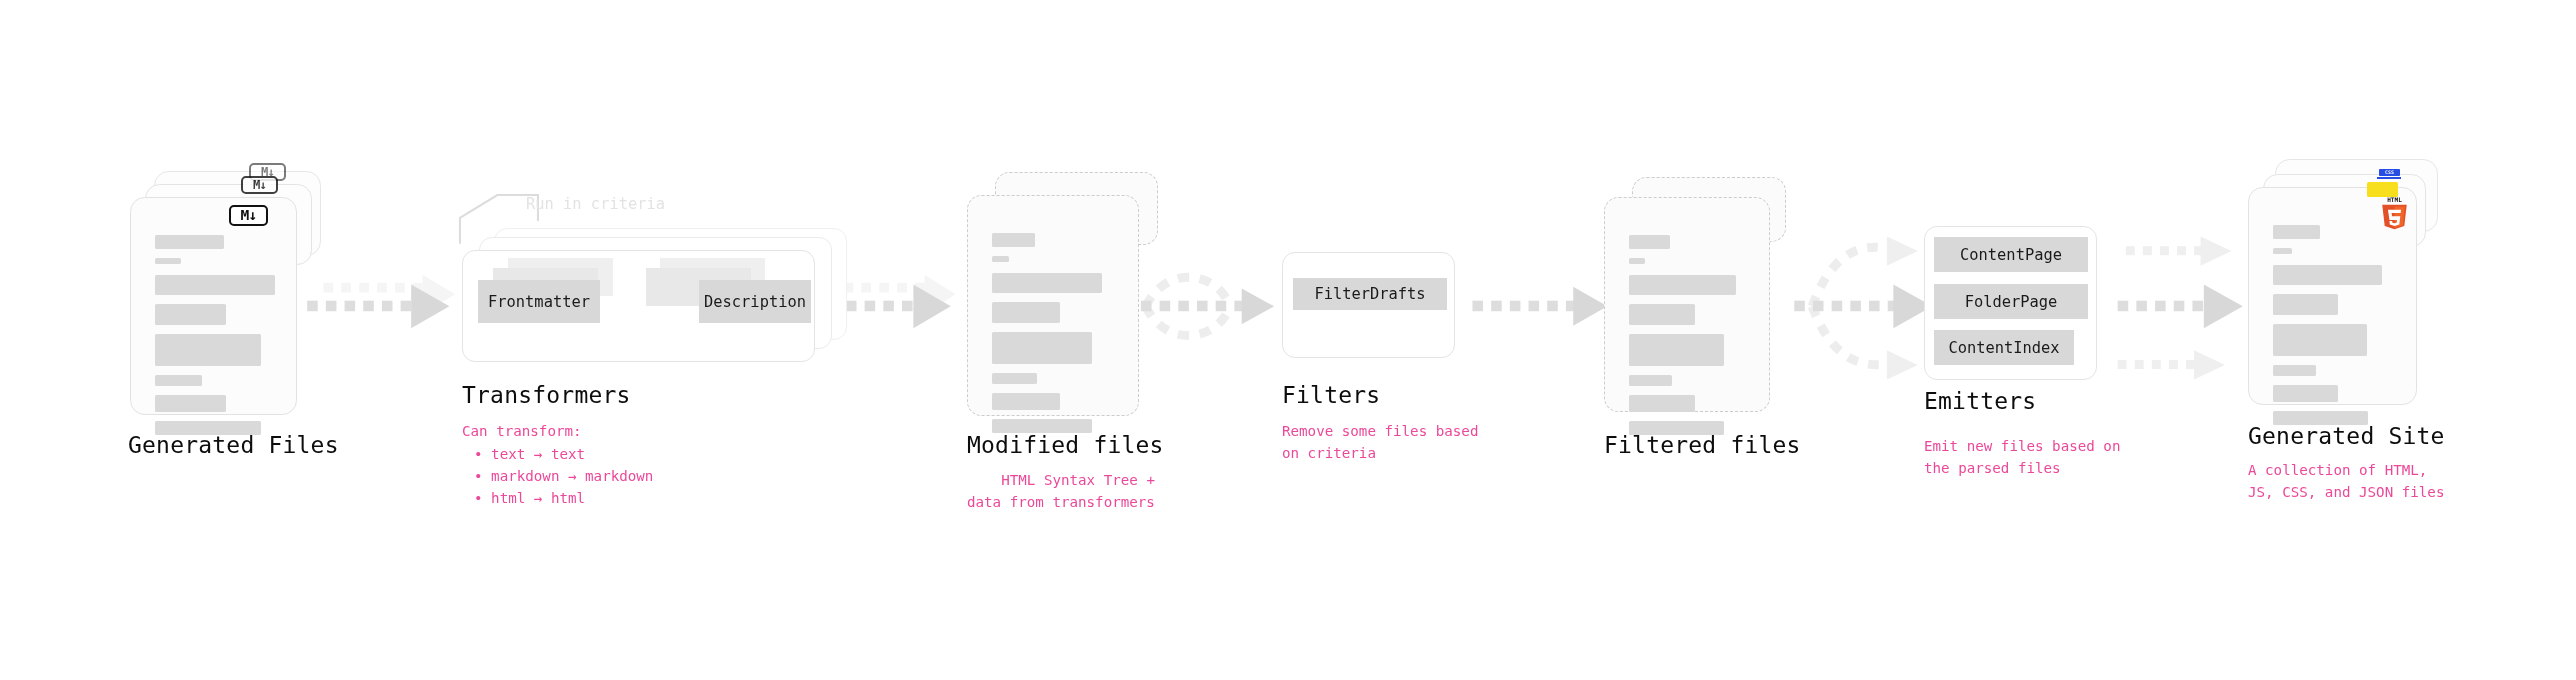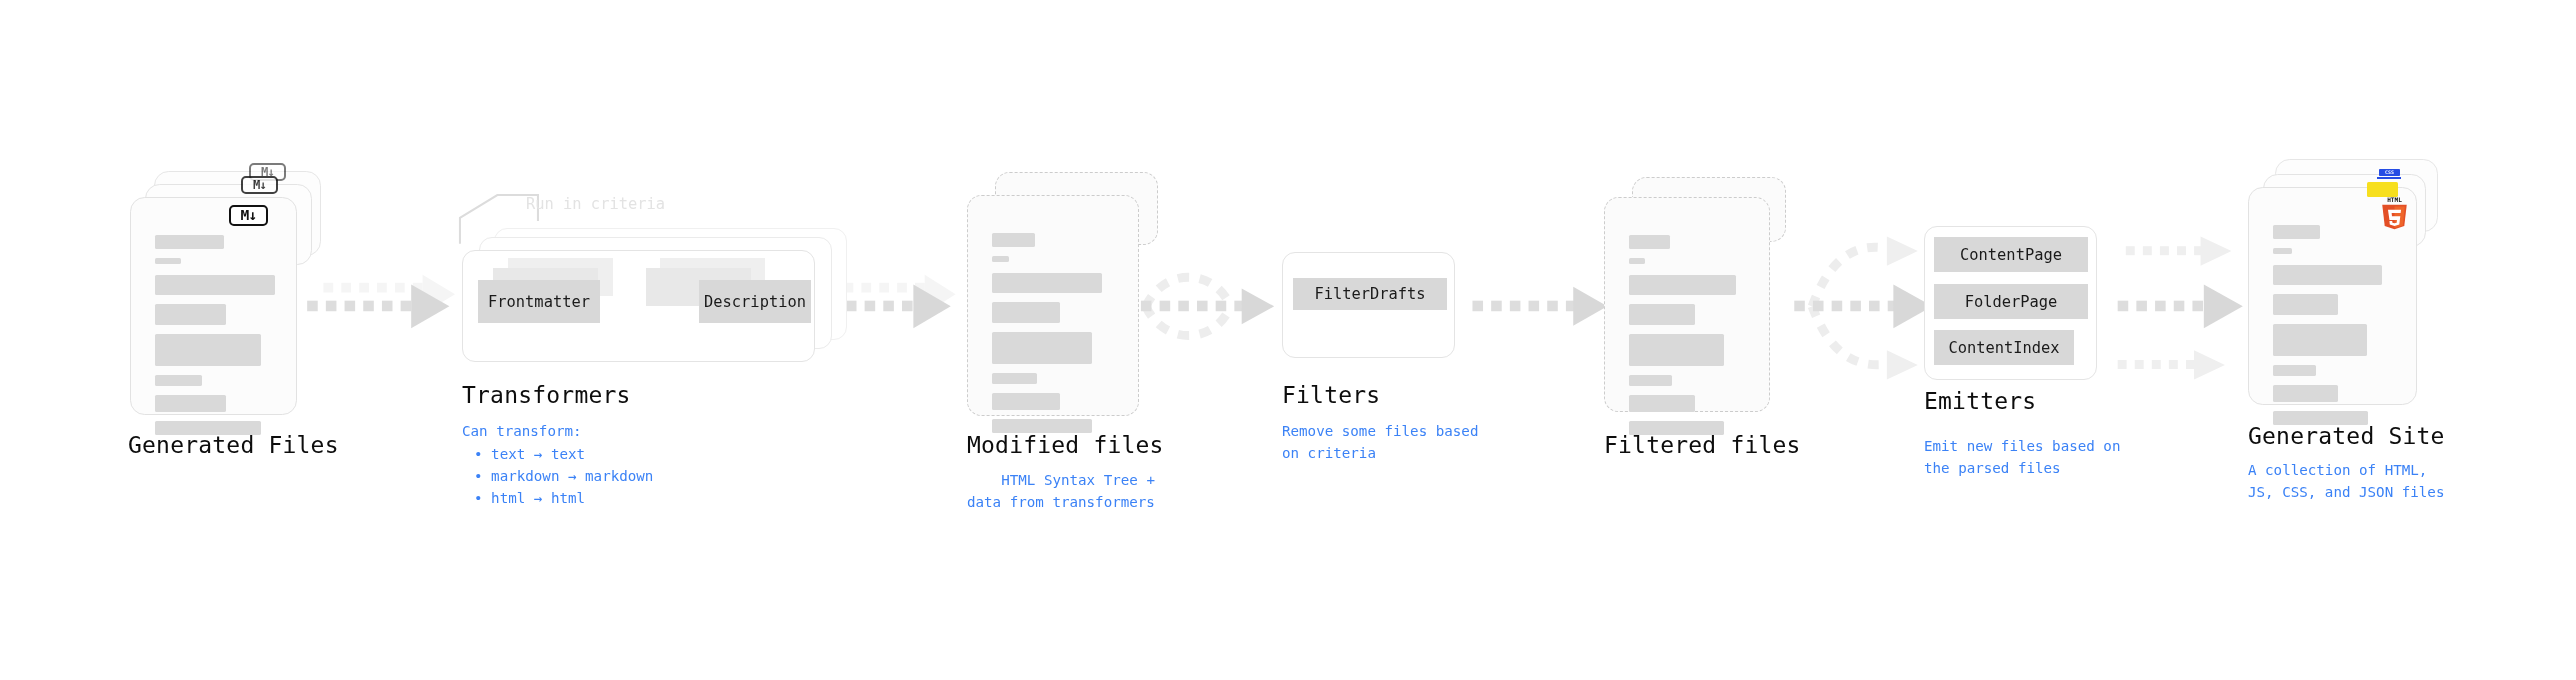--- a/index.html
+++ b/index.html
@@ -67,21 +67,21 @@
     position: absolute;
     font-size: 23px;
     color: #0d0d0d;
     white-space: nowrap;
     letter-spacing: 0.2px;
   }
   .sub {
     position: absolute;
     font-size: 14.2px;
     line-height: 1.52;
-    color: #3b82f6;
+    color: #ec4899;
     white-space: pre;
   }
   .parallel-label {
     position: absolute;
     font-size: 15.4px;
     color: #e3e3e3;
     white-space: nowrap;
   }
   svg { position: absolute; overflow: visible; }
 </style>

